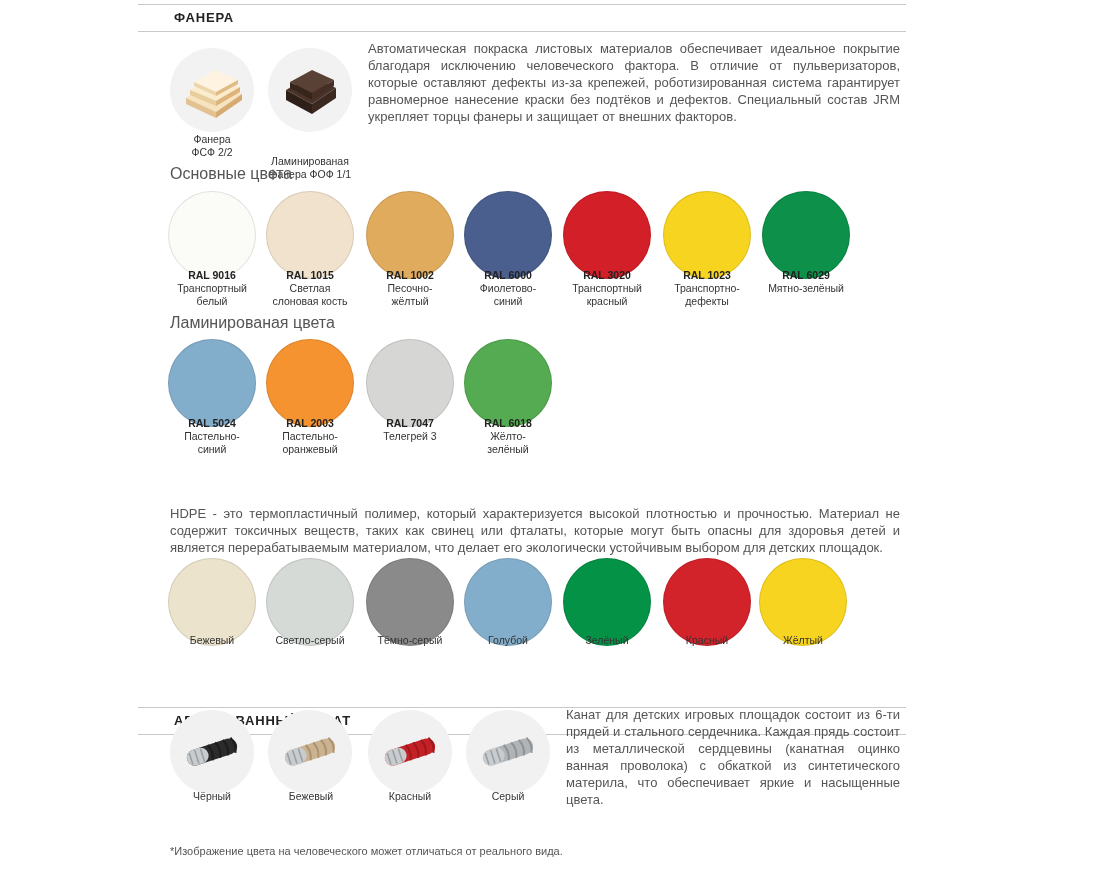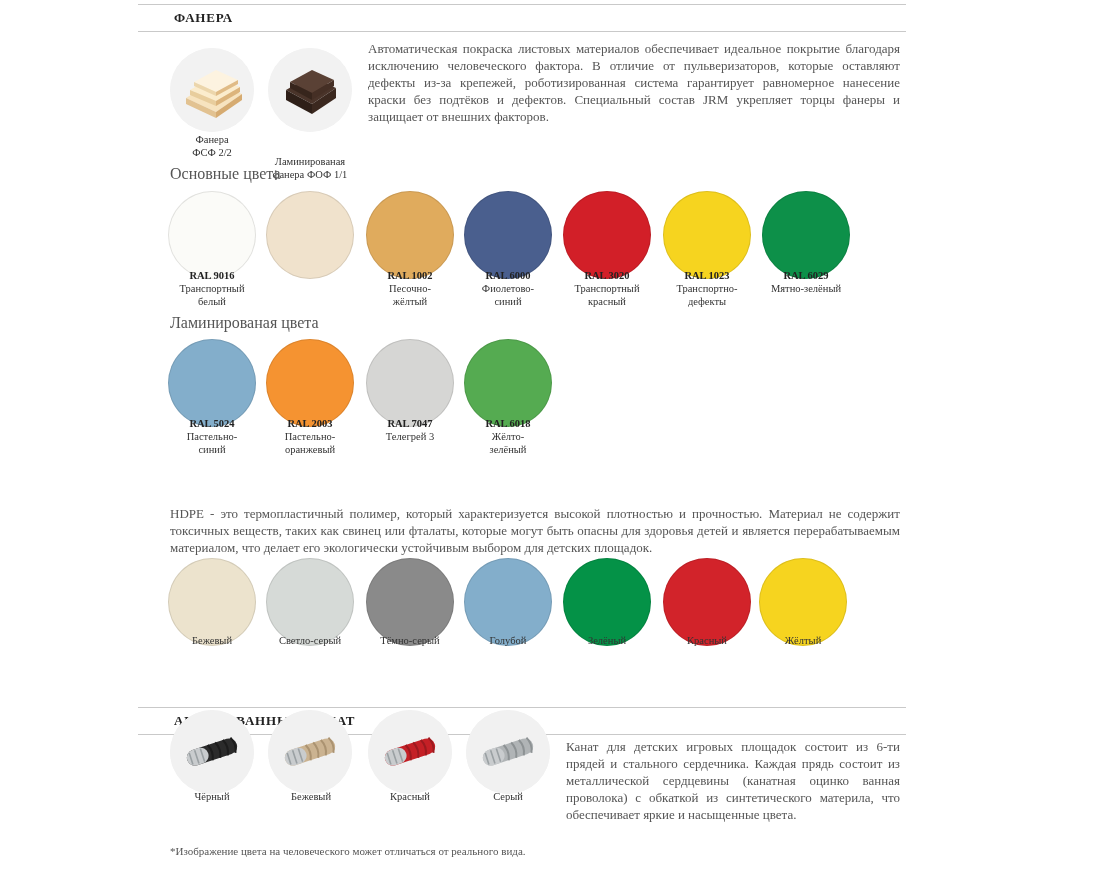--- a/index.html
+++ b/index.html
@@ -8,21 +8,20 @@
     width: 1110px; height: 879px;
     background: #ffffff;
     font-family: "Liberation Sans", sans-serif;
     color: #333;
   }
   .page {
     position: relative;
     width: 924px;
     height: 879px;
     overflow: hidden;
-    font-family: Liberation Serif, serif;
   }
 
   
   .section-head {
     position: absolute;
     left: 138px;
     width: 768px;
     border-top: 1px solid #c9c9c9;
     border-bottom: 1px solid #c9c9c9;
     height: 28px;
@@ -153,20 +152,22 @@
 
   <div class="body-text" style="left:368px; top:40px; width:532px;">Автоматическая покраска листовых материалов обеспечивает идеальное покрытие благодаря исключению человеческого фактора. В отличие от пульверизаторов, которые оставляют дефекты из-за крепежей, роботизированная система гарантирует равномерное нанесение краски без подтёков и дефектов. Специальный состав JRM укрепляет торцы фанеры и защищает от внешних факторов.</div>
 
   <div class="group-label" style="left:170px; top:165px;">Основные цвета</div>
 
   <div class="swatch ring" style="left:168px; top:191px; background:#fbfbf8;"></div>
   <div class="swatch-caption" style="left:152px; top:269px; white-space:pre-line;"><span class="code">RAL 9016</span><span class="nm">Транспортный
 белый</span></div>
 
   <div class="swatch ring" style="left:266px; top:191px; background:#f0e2cc;"></div>
+  <div class="swatch-caption" style="left:250px; top:269px; white-space:pre-line;"><span class="code">RAL 1015</span><span class="nm">Светлая
+слоновая кость</span></div>
 
   <div class="swatch ring" style="left:366px; top:191px; background:#e0ab5d;"></div>
   <div class="swatch-caption" style="left:350px; top:269px; white-space:pre-line;"><span class="code">RAL 1002</span><span class="nm">Песочно-
 жёлтый</span></div>
 
   <div class="swatch ring" style="left:464px; top:191px; background:#4a5f8e;"></div>
   <div class="swatch-caption" style="left:448px; top:269px; white-space:pre-line;"><span class="code">RAL 6000</span><span class="nm">Фиолетово-
 синий</span></div>
 
   <div class="swatch ring" style="left:563px; top:191px; background:#d21f28;"></div>
@@ -232,21 +233,21 @@
 
   <div class="swatch ring" style="left:759px; top:558px; background:#f6d41f;"></div>
   <div class="swatch-caption" style="left:743px; top:634px;">
       <span class="nm">Жёлтый</span>
     </div>
 
   <div class="section-head" style="top:670px;margin-top:37px;">
     <div class="title">АРМИРОВАННЫЙ КАНАТ</div>
   </div>
 
-  <div class="body-text" style="left:566px; top:706px; width:334px;margin-top:32px;">Канат для детских игровых площадок состоит из 6-ти прядей и стального сердечника. Каждая прядь состоит из металлической сердцевины (канатная оцинко
+  <div class="body-text" style="left:566px; top:706px; width:334px;">Канат для детских игровых площадок состоит из 6-ти прядей и стального сердечника. Каждая прядь состоит из металлической сердцевины (канатная оцинко
 ванная проволока) с обкаткой из синтетического материла, что обеспечивает яркие и насыщенные цвета.</div>
 
   <div class="rope-thumb" style="left:170px; top:710px;">
     <svg width="84" height="84" viewBox="0 0 84 84">
       <circle cx="42" cy="42" r="42" fill="#f1f1f1"></circle>
       <g transform="rotate(-18 42 42)">
         <rect x="16" y="34" width="52" height="16" rx="8" fill="#2b2b2b"></rect>
         <rect x="16" y="34" width="22" height="16" rx="8" fill="#c9ccce"></rect>
         <path d="M40 34 q4 8 0 16" stroke="#1c1c1c" stroke-width="2" fill="none"></path>
         <path d="M48 34 q4 8 0 16" stroke="#1c1c1c" stroke-width="2" fill="none"></path>

